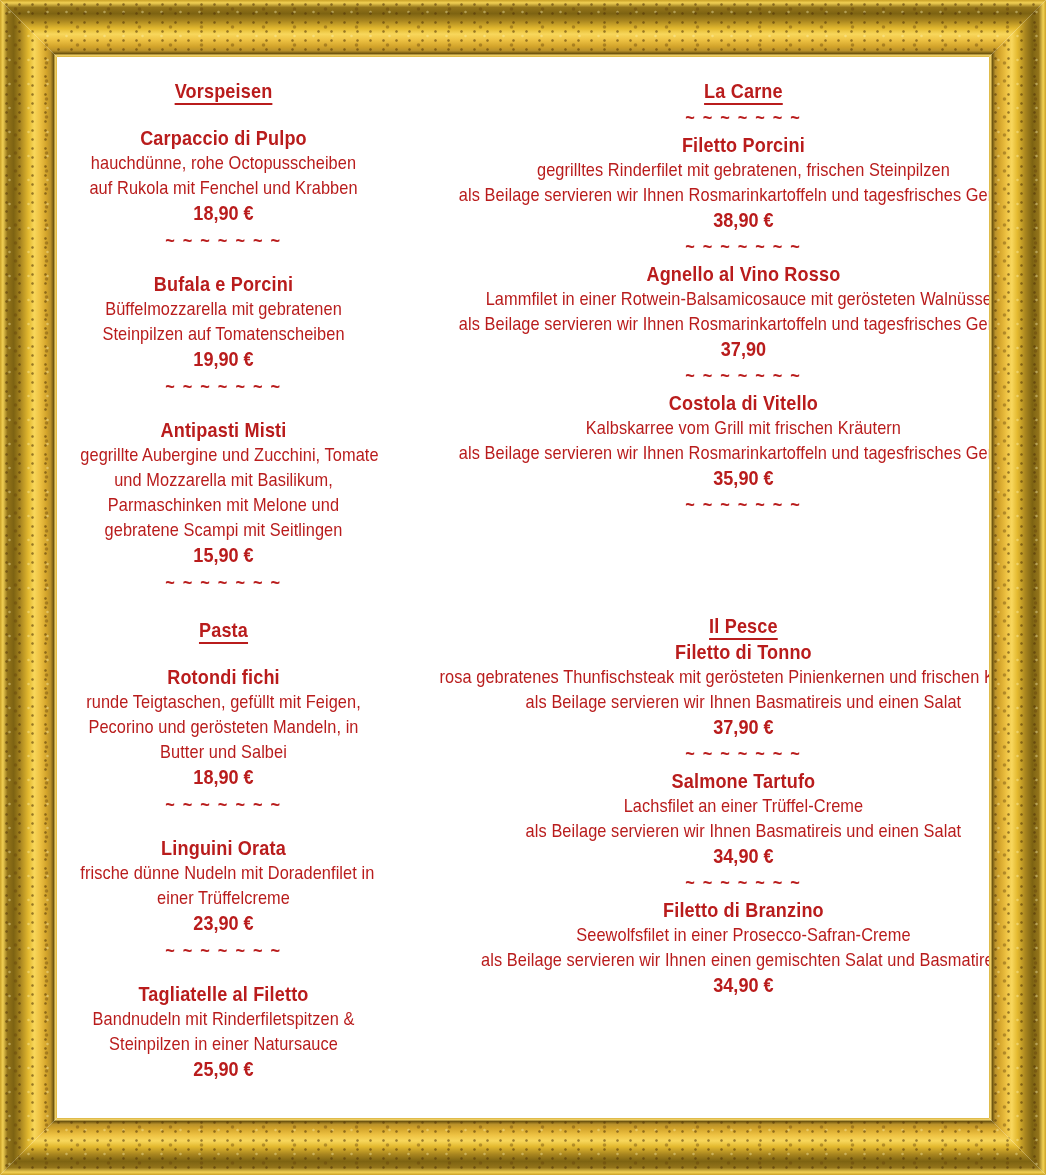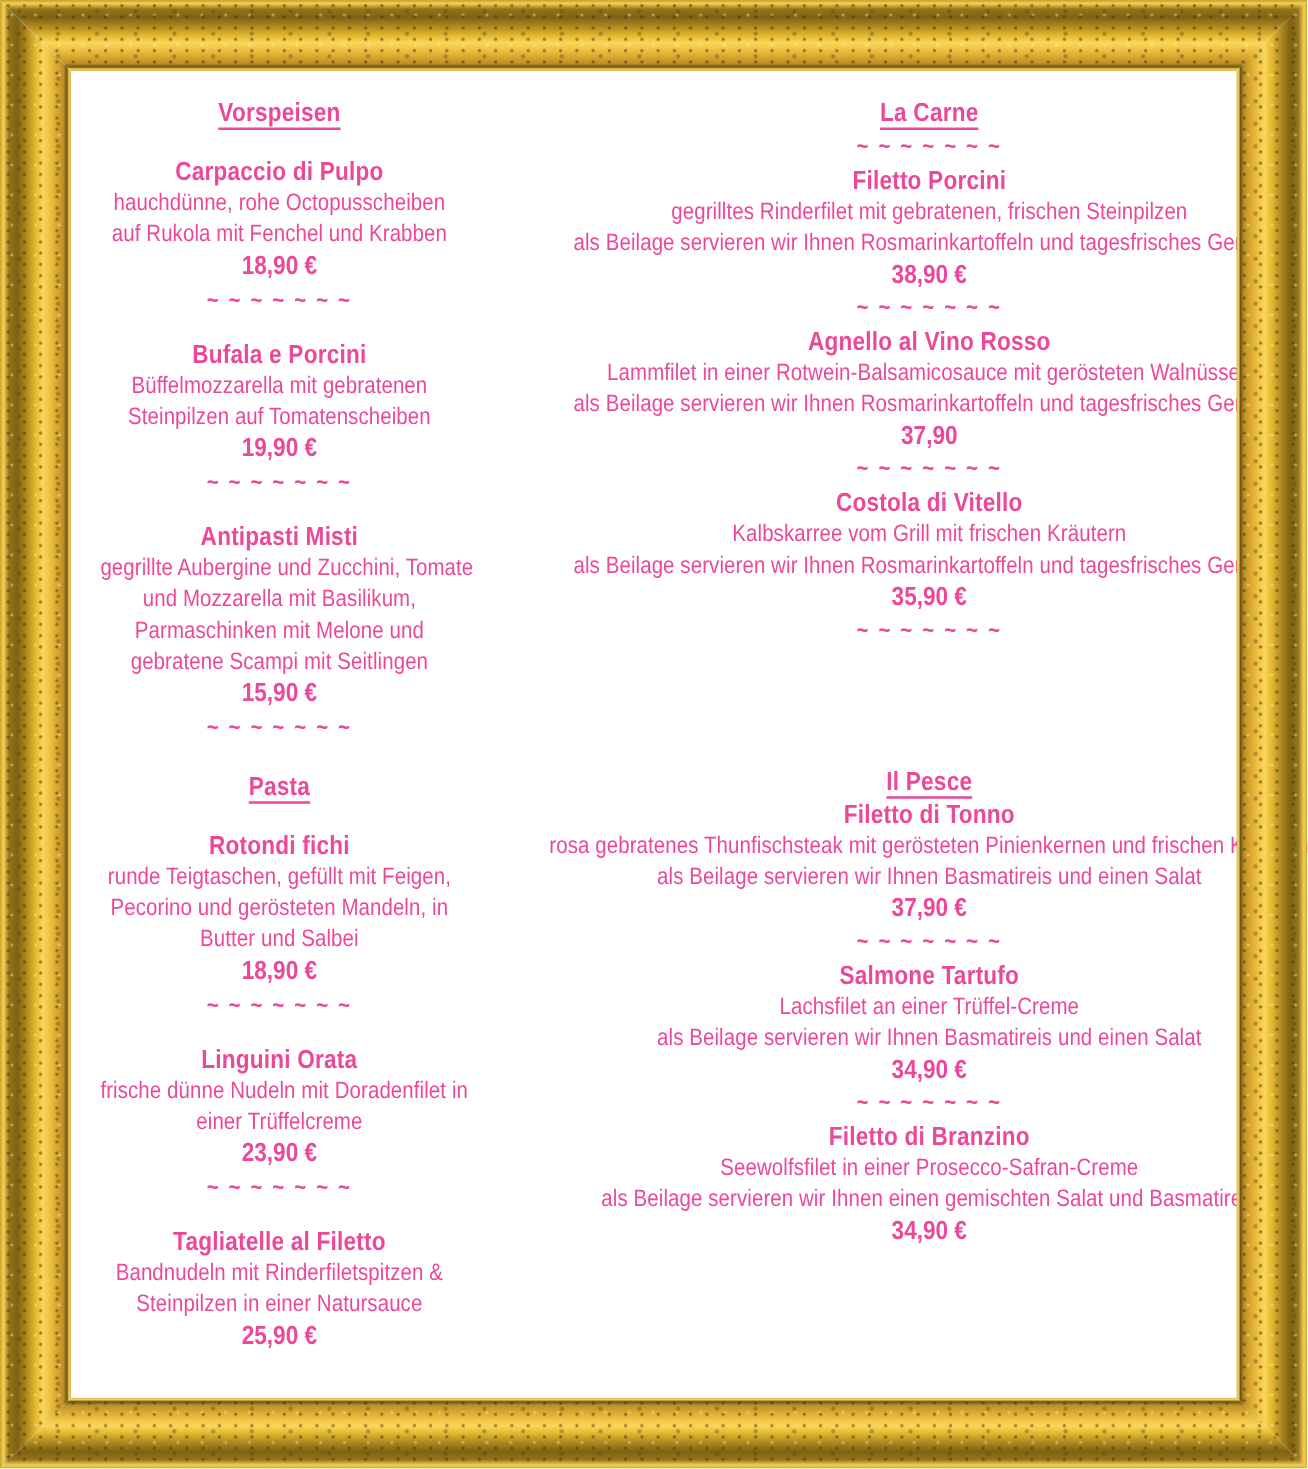--- a/index.html
+++ b/index.html
@@ -2,21 +2,21 @@
 <html><head>
 <meta charset="utf-8">
 <style>
   html,body{margin:0;padding:0;background:#ffffff;}
   #screenshot{
     position:relative;
     width:1046px;height:1175px;
     background:#ffffff;
     overflow:hidden;
     font-family:"Liberation Sans", sans-serif;
-    color:#ec4899;
+    color:#b91c1c;
   }
   
   .frame-strip{position:absolute;}
   .frame-strip{
     background-image:
       radial-gradient(circle, rgba(78,50,6,0.55) 0.8px, transparent 1.7px),
       radial-gradient(circle, rgba(96,62,8,0.40) 1.1px, transparent 2.2px),
       radial-gradient(circle, rgba(255,246,186,0.38) 0.8px, transparent 1.7px),
       var(--grad);
     background-size:13px 9px, 31px 18px, 19px 24px, 100% 100%;

